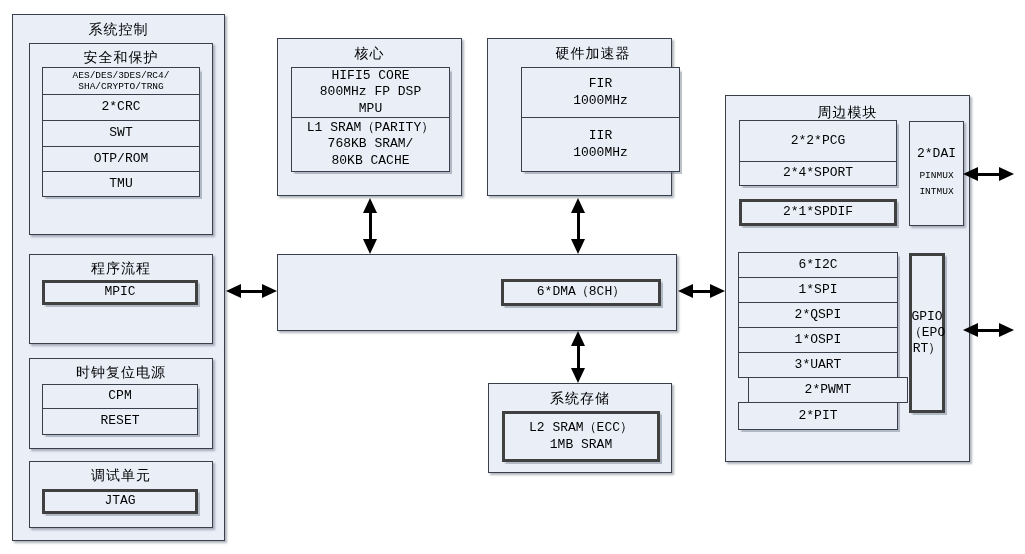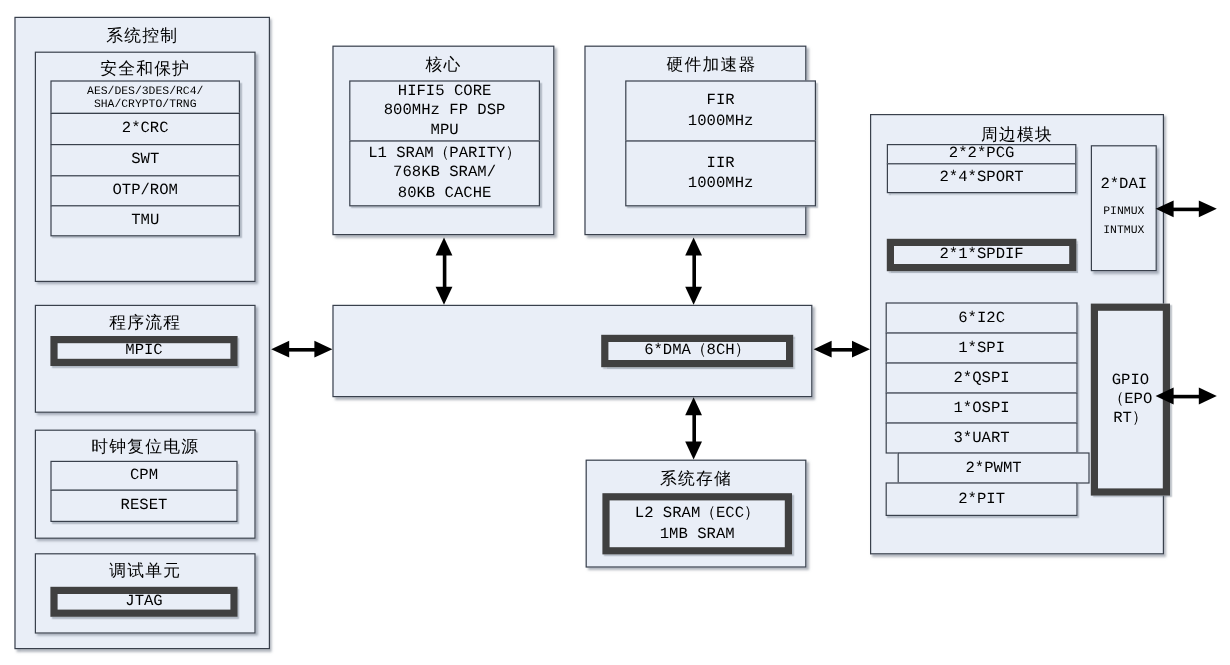--- a/index.html
+++ b/index.html
@@ -3,21 +3,21 @@
 <meta charset="utf-8">
 <style>
   html,body{margin:0;padding:0;background:#ffffff;}
   .diagram{position:relative;width:1025px;height:554px;background:#ffffff;overflow:hidden;
            font-family:"DejaVu Serif",serif;color:#000;}
   .box{position:absolute;background:#e9eef7;border:1px solid #39404c;box-sizing:border-box;
        box-shadow:2px 2px 2px rgba(109,119,133,0.55);}
   .outer{border-width:1.5px;}
   .title{position:absolute;left:0;right:0;text-align:center;font-size:14px;
          font-family:"DejaVu Serif",serif;letter-spacing:1px;}
-  .cell{position:absolute;background:#e9eef7;border:6px solid #404040;box-sizing:border-box;
+  .cell{position:absolute;background:#e9eef7;border:3px solid #404040;box-sizing:border-box;
         display:flex;align-items:center;justify-content:center;text-align:center;
         font-family:"Liberation Mono","DejaVu Sans Mono",monospace;font-size:13px;
         white-space:pre-line;box-shadow:1.5px 1.5px 1px rgba(109,119,133,0.45);line-height:1.25;}
   .stackcell{position:relative;width:100%;margin-top:-1px;display:flex;align-items:center;
         justify-content:center;text-align:center;background:#e9eef7;border:1px solid #39404c;
         box-sizing:border-box;font-family:"Liberation Mono","DejaVu Sans Mono",monospace;
         font-size:13px;white-space:pre-line;line-height:1.25;}
   .stack{position:absolute;box-shadow:1.5px 1.5px 1px rgba(109,119,133,0.45);}
   .small{font-size:9.5px;line-height:1.2;}
   
@@ -106,21 +106,21 @@
   <div class="box outer" style="left:488px;top:383px;width:184px;height:90px;">
     <div class="title" style="top:6px;">系统存储</div>
     <div class="cell" style="left:13px;top:27px;width:158px;height:51px;">L2 SRAM（ECC）
 1MB SRAM</div>
   </div>
 
   <div class="box outer" style="left:725px;top:95px;width:245px;height:367px;">
     <div class="title" style="top:8px;">周边模块</div>
 
     <div class="stack" style="left:13px;top:25px;width:158px;">
-      <div class="stackcell" style="height:17px;">2*2*PCG</div>
+      <div class="stackcell" style="height:42px;">2*2*PCG</div>
       <div class="stackcell" style="height:25px;">2*4*SPORT</div>
     </div>
 
     <div class="cell" style="left:13px;top:103px;width:158px;height:27px;">2*1*SPDIF</div>
 
     <div class="box" style="left:183px;top:25px;width:55px;height:105px;">
       <div class="dai-title">2*DAI</div>
       <div class="dai-lines" style="white-space:pre-line;">PINMUX
 INTMUX</div>
     </div>
@@ -128,21 +128,21 @@
     <div class="stack" style="left:12px;top:157px;width:160px;">
       <div class="stackcell" style="height:26px;">6*I2C</div>
       <div class="stackcell" style="height:26px;">1*SPI</div>
       <div class="stackcell" style="height:26px;">2*QSPI</div>
       <div class="stackcell" style="height:26px;">1*OSPI</div>
       <div class="stackcell" style="height:26px;">3*UART</div>
       <div class="stackcell" style="height:26px;margin-left:10px;">2*PWMT</div>
       <div class="stackcell" style="height:28px;">2*PIT</div>
     </div>
 
-    <div class="cell" style="left:183px;top:157px;width:66px;height:160px;">GPIO
+    <div class="cell" style="left:183px;top:157px;width:36px;height:160px;">GPIO
 （EPO
 RT）</div>
   </div>
 
   <div class="arrow-h" style="left:226px;top:284px;width:51px;">
       <div class="shaft"></div>
     </div>
   <div class="arrow-v" style="left:363px;top:198px;height:56px;">
       <div class="shaft"></div>
     </div>

